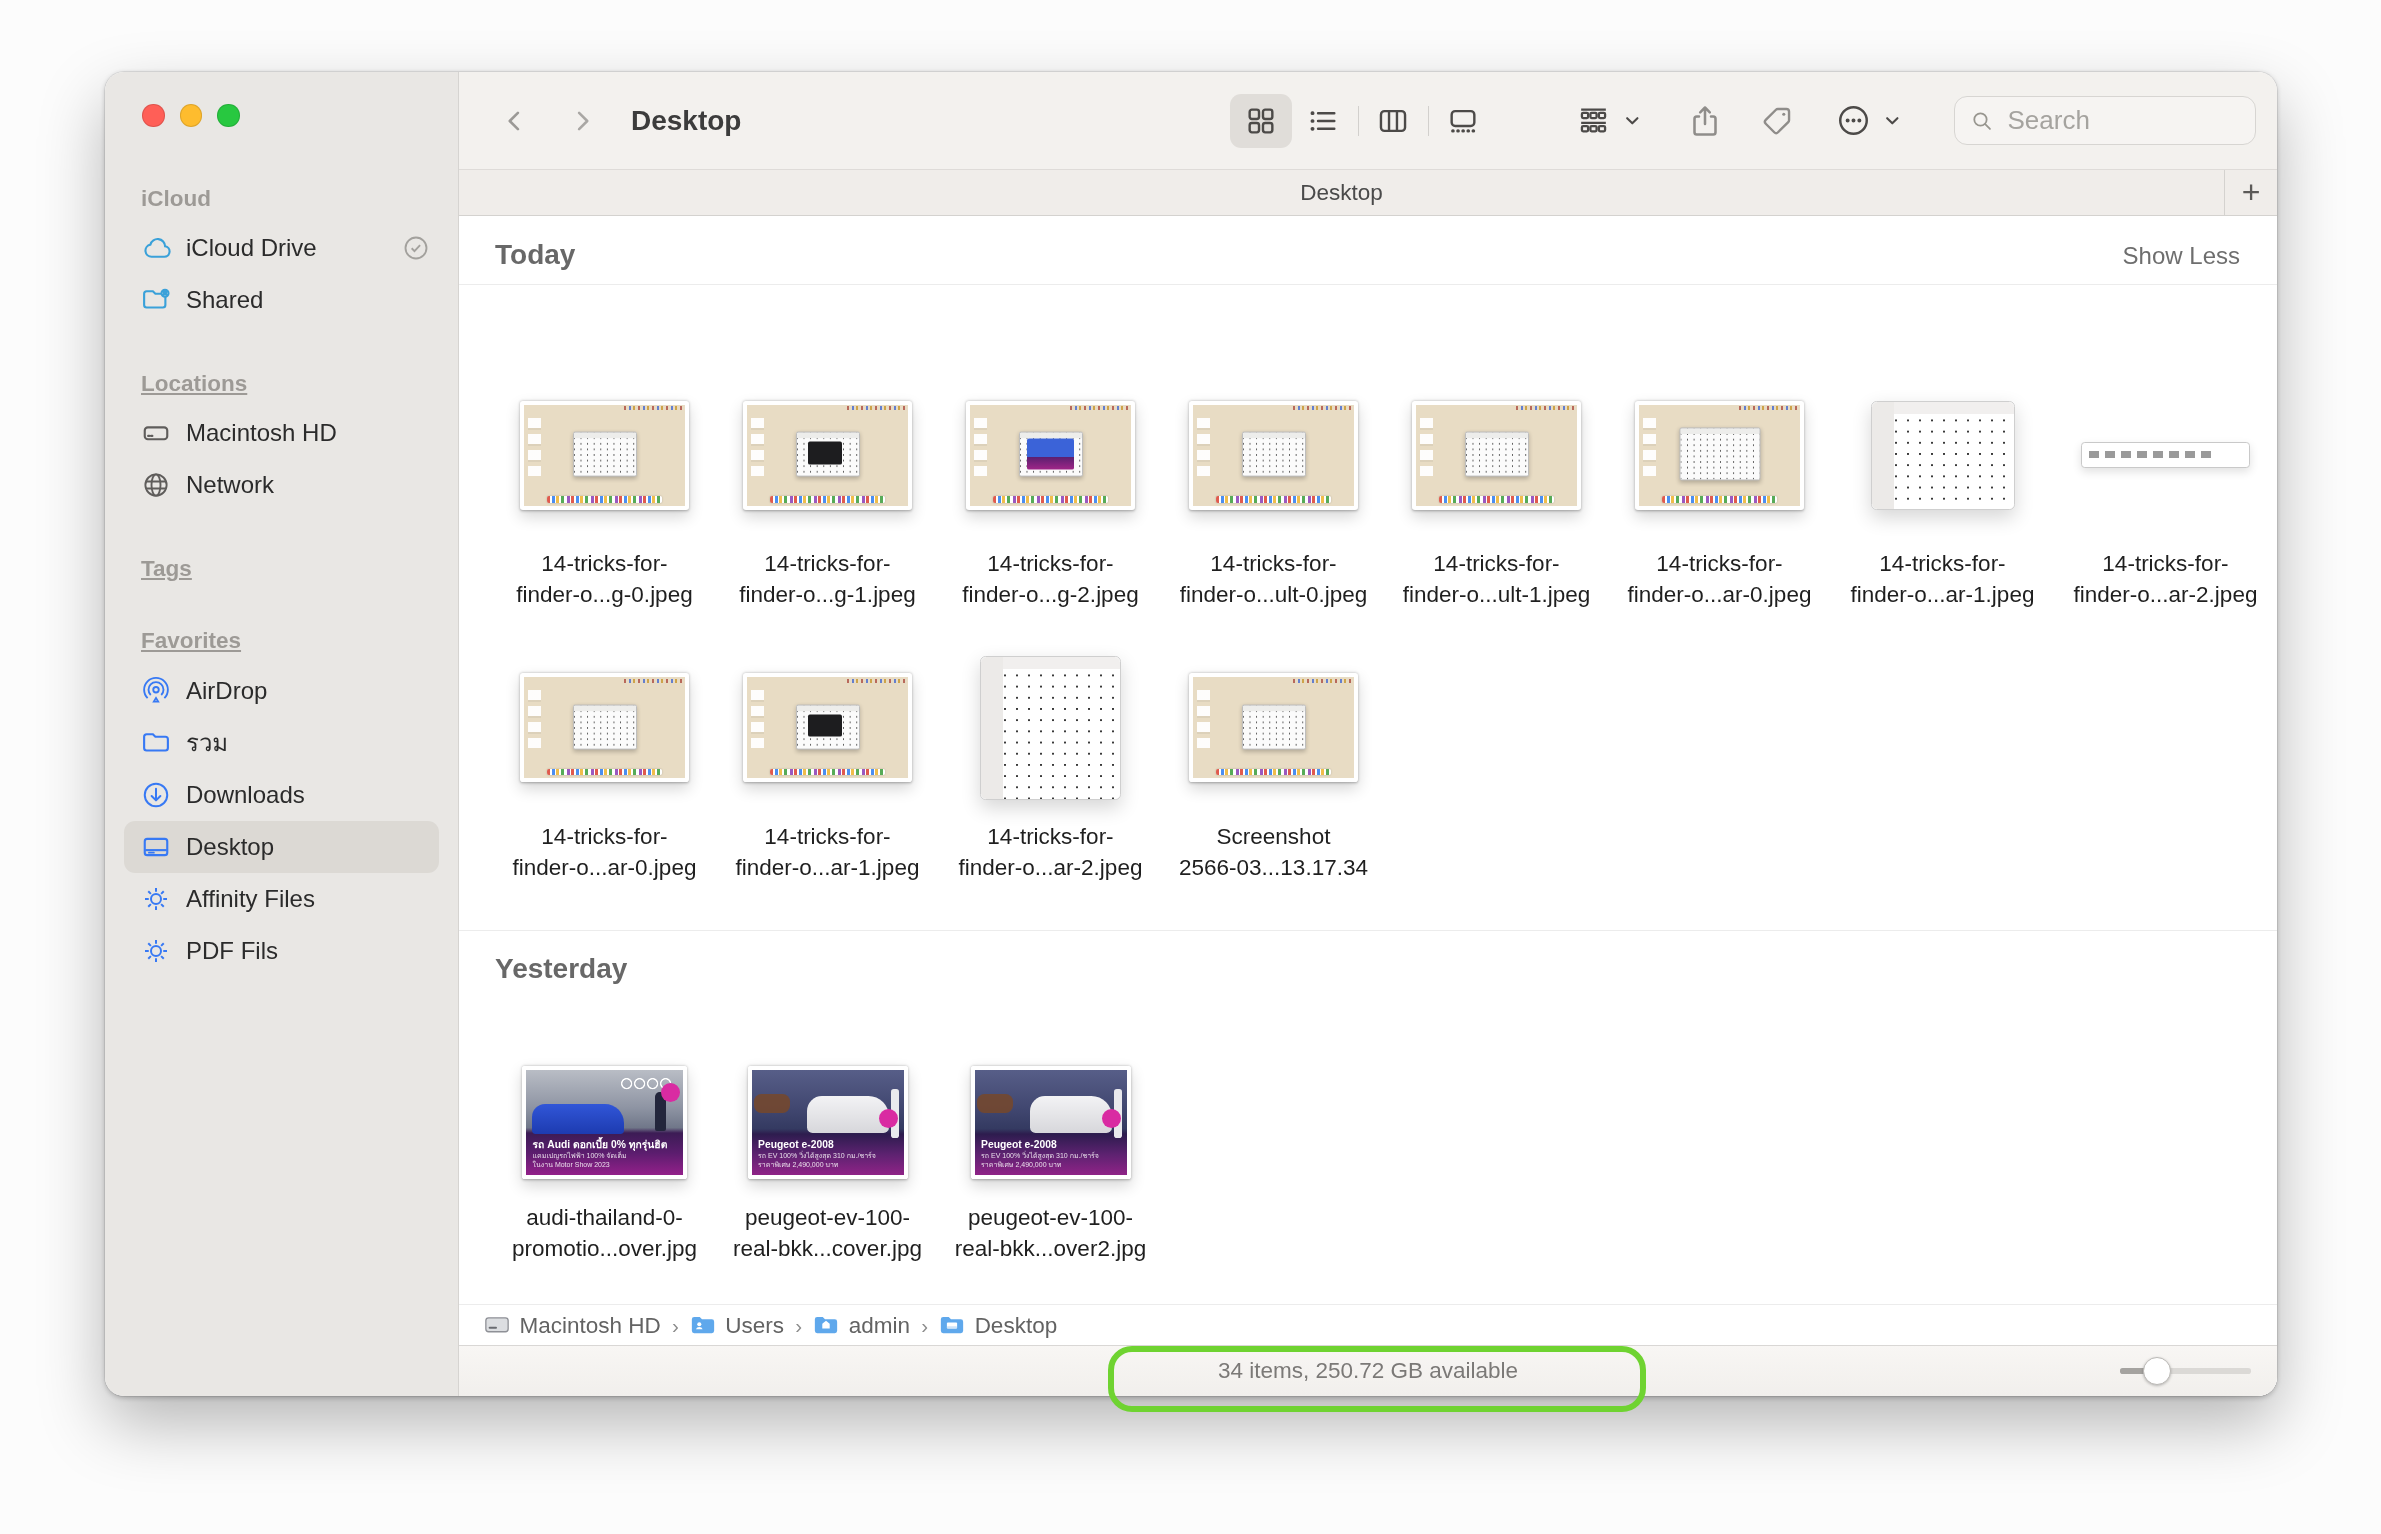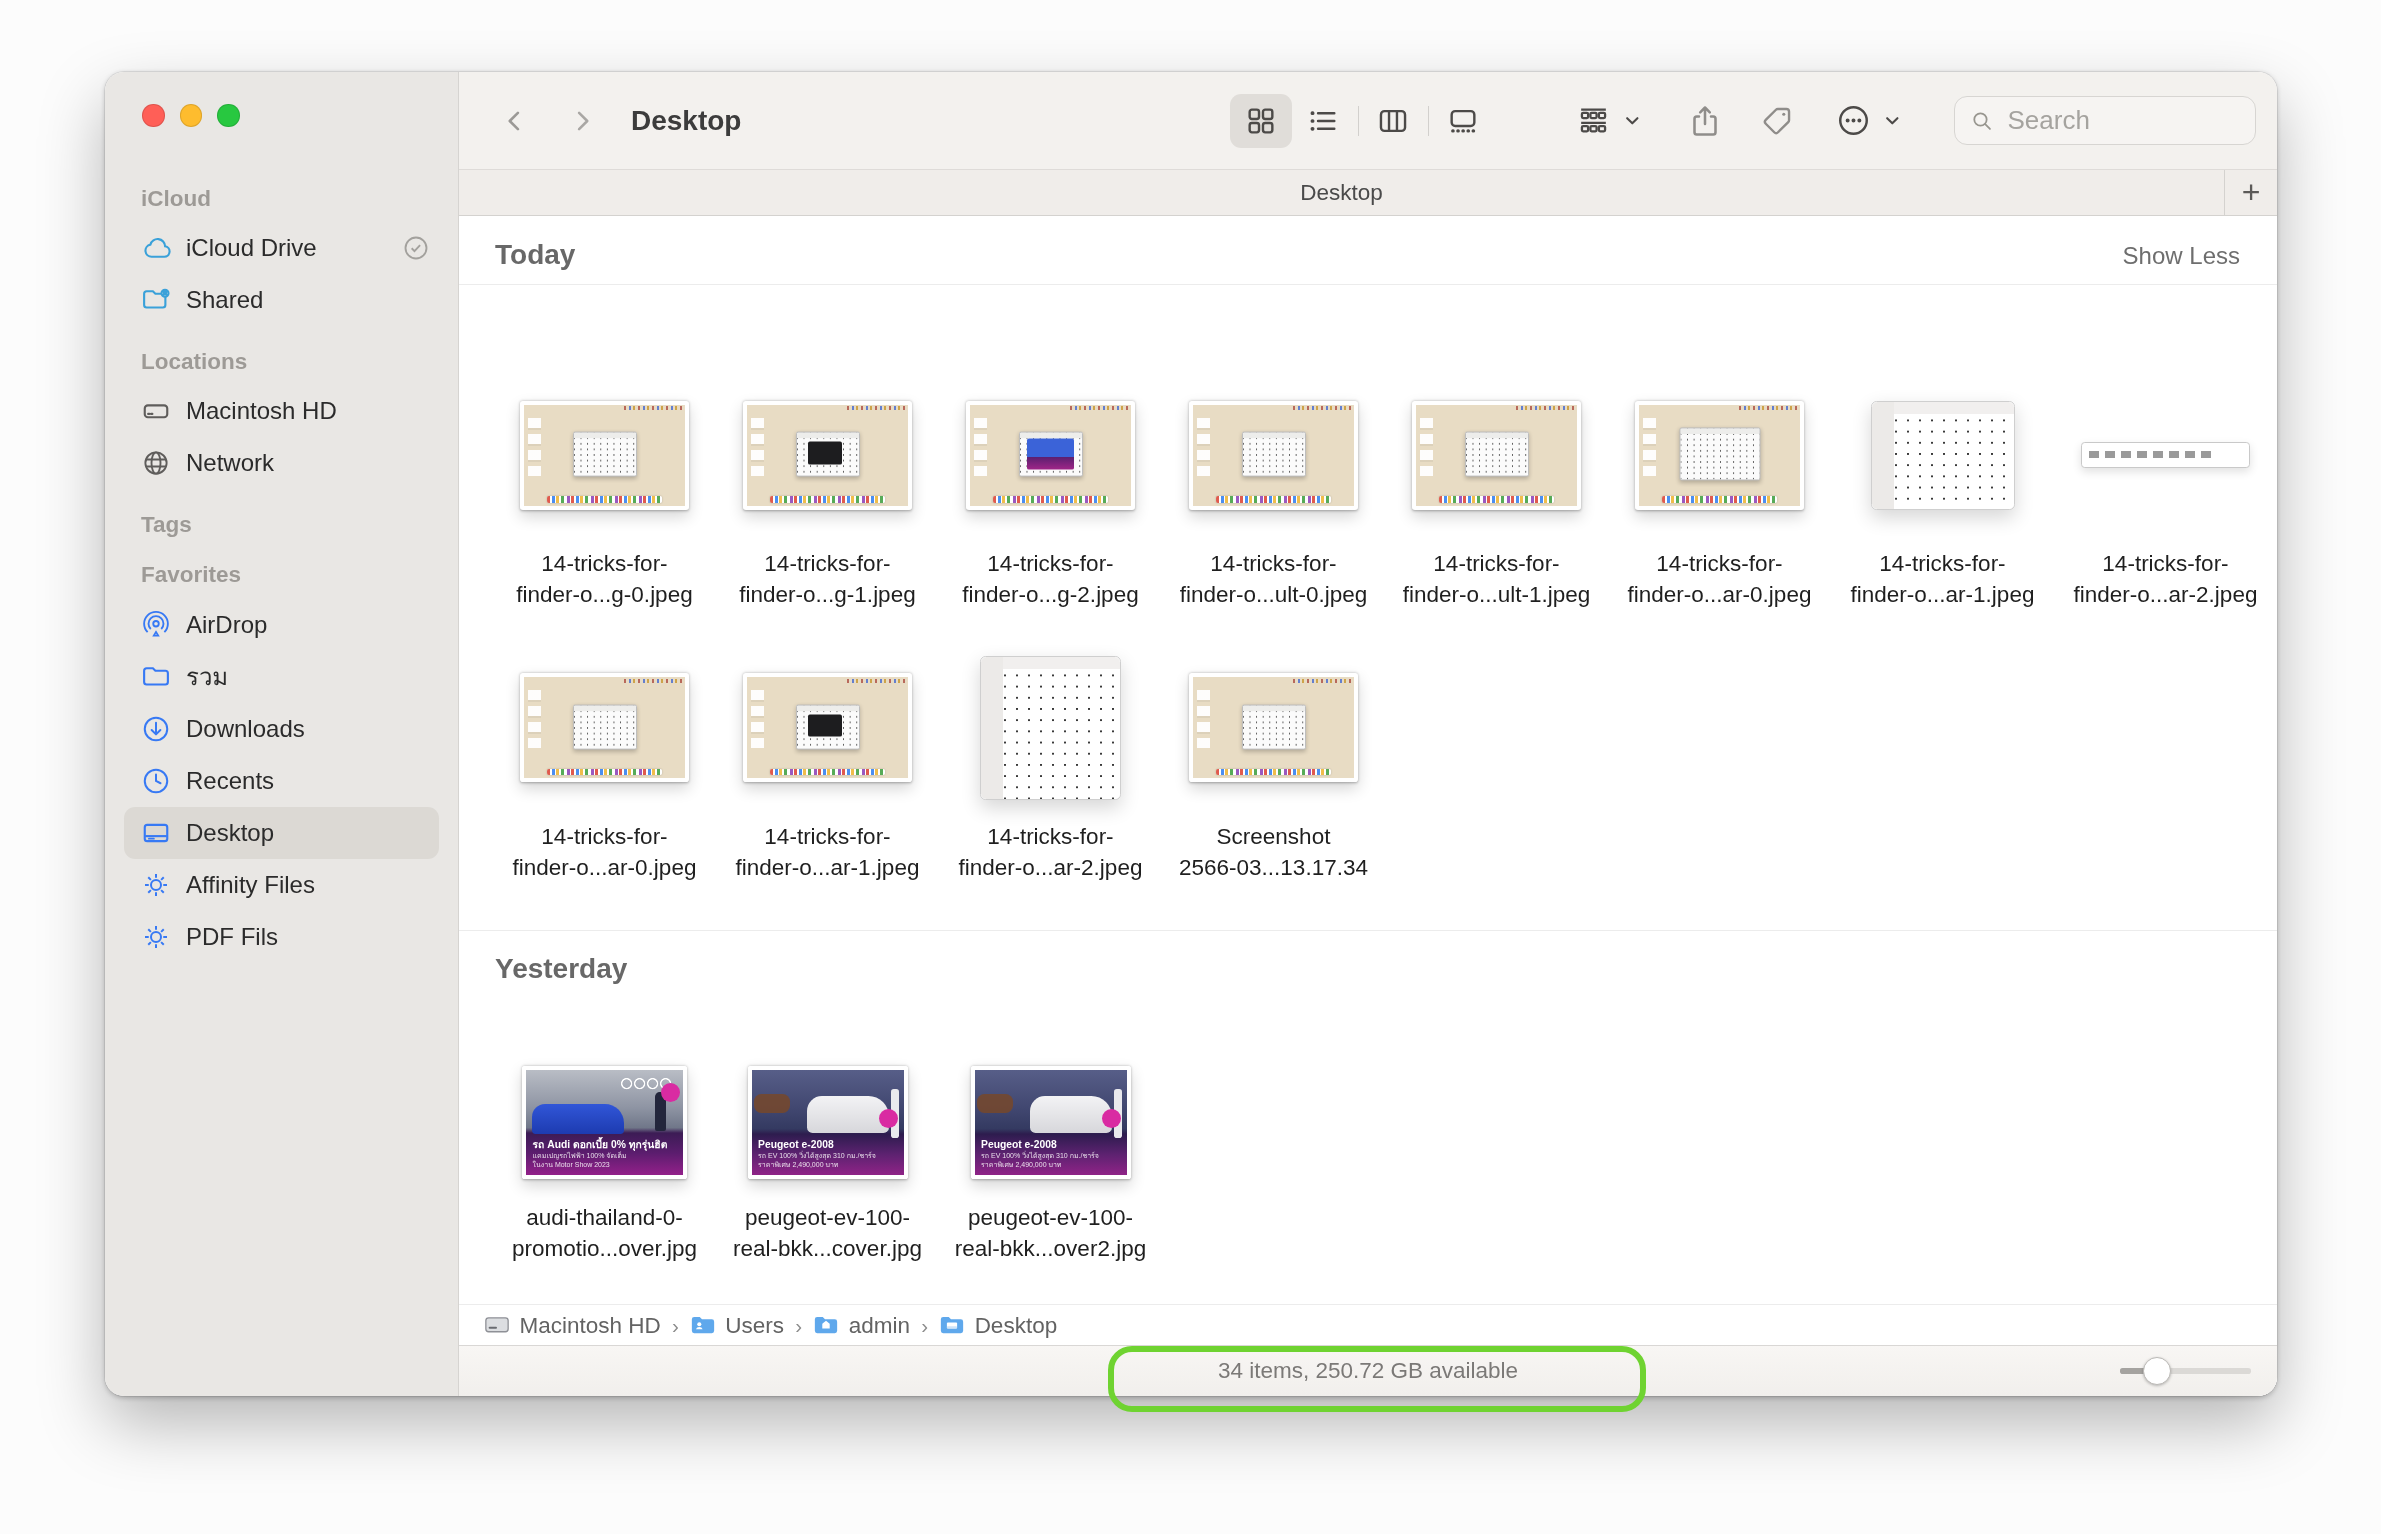--- a/index.html
+++ b/index.html
@@ -20,21 +20,21 @@
   .lights{display:flex;gap:15px;padding-left:37px;}
   .light{width:22.5px;height:22.5px;border-radius:50%;border:0.9px solid rgba(0,0,0,.12);box-sizing:border-box;}
   .side-scroll{padding:58px 19px 0 19px;}
   .shead{font-size:22.5px;font-weight:700;color:#9d9a96;padding-left:17px;height:28px;line-height:28px;}
   .srow{display:flex;align-items:center;height:52px;padding:0 9.4px 0 17px;border-radius:11.2px;color:#2b2b2b;font-size:24px;}
   .srow.sel{background:#dcd9d4;}
   .sic{width:30px;height:30px;flex:none;margin-right:15px;display:flex;align-items:center;justify-content:center;}
   .teal{color:#3aa1d9}.blue{color:#3779f4}.gray{color:#5f5d5b}
   .slabel{white-space:nowrap;overflow:hidden;text-overflow:ellipsis;}
   .scheck{margin-left:auto;color:#a3a19d;}
-  .mt-sec{margin-top:22px;}
+  .mt-sec{margin-top:44px;text-decoration:underline;}
   .mt-head{margin-bottom:9.4px;}
 
   
   .main{flex:1;display:flex;flex-direction:column;min-width:0;position:relative;background:#f3f1ee;}
 
   
   .toolbar{height:97px;flex:none;display:flex;align-items:center;padding:0 20.6px 0 34px;box-sizing:border-box;}
   .navbtn{width:43px;height:43px;display:flex;align-items:center;justify-content:center;color:#9b9996;}
   .navbtn.fwd{margin-left:24px;color:#a9a7a4;}
   .wtitle{font-size:28px;font-weight:700;color:#3c3c3c;margin-left:28px;}
@@ -233,29 +233,20 @@
       </div>
       <div class="srow">
         <span class="sic blue">
           <svg width="30" height="30" viewBox="0 0 24 24" fill="none" stroke="currentColor" stroke-width="1.6">
               <circle cx="12" cy="12" r="9"></circle>
               <path d="M12 7v9M8.5 12.8L12 16.3l3.5-3.5" stroke-linecap="round" stroke-linejoin="round"></path>
             </svg>
         </span>
         <span class="slabel">Downloads</span>
       </div>
-      <div class="srow">
-        <span class="sic blue">
-          <svg width="30" height="30" viewBox="0 0 24 24" fill="none" stroke="currentColor" stroke-width="1.6">
-              <circle cx="12" cy="12" r="9"></circle>
-              <path d="M12 6.8V12l3.6 1.8" stroke-linecap="round"></path>
-            </svg>
-        </span>
-        <span class="slabel">Recents</span>
-      </div>
       <div class="srow sel">
         <span class="sic blue">
           <svg width="30" height="30" viewBox="0 0 24 24" fill="none" stroke="currentColor" stroke-width="1.7">
               <rect x="3" y="5.5" width="18" height="13" rx="2"></rect>
               <path d="M3.4 14.5h17.2"></path>
               <rect x="5.6" y="15.8" width="5.4" height="1.4" rx=".7" fill="currentColor" stroke="none"></rect>
             </svg>
         </span>
         <span class="slabel">Desktop</span>
       </div>

